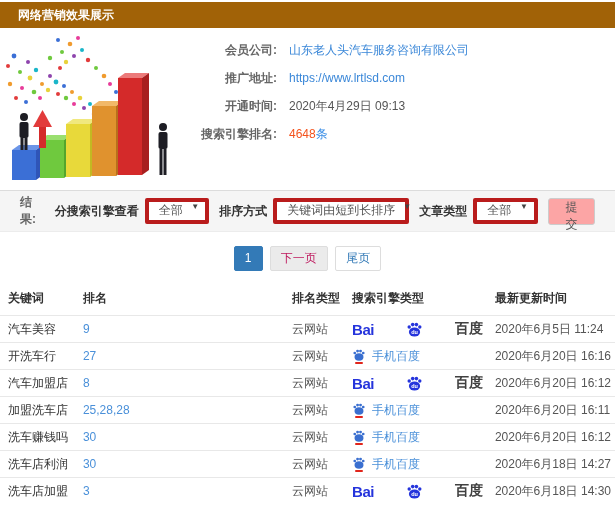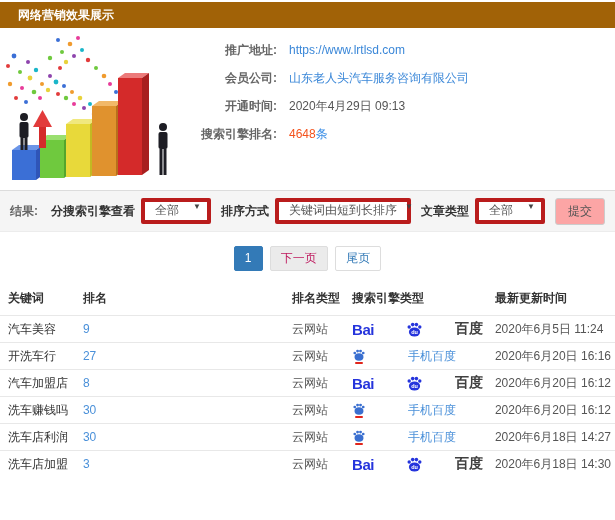--- a/index.html
+++ b/index.html
@@ -17,21 +17,21 @@
   .illustration { width:182px; height:160px; flex:0 0 182px; }
   .info-list { flex:1; padding-top:8px; }
   .info-row { display:flex; align-items:center; height:28px; }
   .info-label { width:95px; text-align:right; font-weight:bold; color:#666; }
   .info-value { margin-left:12px; color:#555; }
   .link { color:#3a87d8; text-decoration:none; cursor:pointer; }
   .count-num { color:#f4521c; }
   .count-unit { color:#3a8ee6; }
   
   .filter-band { height:42px; background:#f5f5f5; border-top:1px solid #dcdcdc;
-    border-bottom:1px solid #ececec; display:flex; align-items:center; padding:0 10px; }
+    border-bottom:1px solid #ececec; display:flex; align-items:center; padding:0 20px; }
   .result-label { font-weight:bold; color:#666; }
   .filter-spacer { flex:1; }
   .filter-label { font-weight:bold; color:#333; margin:0 6px 0 10px; white-space:nowrap; }
   .fselect { background:#fff; border:4px solid #b91c1c; border-radius:2px; height:26px;
     display:inline-flex; align-items:flex-start; padding:0 6px 0 10px; color:#555;
     cursor:pointer; white-space:nowrap; }
   .fselect .sel-text { flex:1; }
   .caret { font-size:8px; color:#444; margin-left:8px; }
   .sel-engine { width:70px; }
   .sel-sort { width:136px; }
@@ -52,21 +52,21 @@
   td { border-top:1px solid #e8e8e8; height:27px; padding:0 4px 0 8px; white-space:nowrap; }
   .c-kw { color:#333; }
   .c-rank { color:#4a90d9; }
   .c-rt { color:#555; }
   .c-time { color:#555; }
   
   .bdlogo { display:inline-flex; align-items:center; font-weight:bold;gap:32px; }
   .bd-bai { color:#2534dc; font-size:15px; letter-spacing:-0.5px; }
   .bd-cn { color:#404040; font-size:14px; }
   .paw-svg { display:inline-block; vertical-align:middle; }
-  .mblogo { display:inline-flex; align-items:center;gap:36px; }
+  .mblogo { display:inline-flex; align-items:center; }
   .paw-wrap { display:inline-flex; flex-direction:column; align-items:center; margin-right:6px; }
   .redbar { width:8px; height:2px; background:#e1251b; border-radius:1px; margin-top:1px; }
   .mb-label { color:#4a90d9; }
 </style>
 </head>
 <body>
 
 <div class="topbar">
   <span>网络营销效果展示</span>
 </div>
@@ -158,26 +158,26 @@
     <g fill="#1d1d24">
       <circle cx="163" cy="99" r="4"></circle>
       <rect x="158.5" y="104" width="9" height="17" rx="2"></rect>
       <rect x="159.5" y="121" width="3" height="26"></rect>
       <rect x="163.5" y="121" width="3" height="26"></rect>
     </g>
   </svg>
 
   <div class="info-list">
     <div class="info-row">
+      <span class="info-label">会员公司:</span>
+      <a class="info-value link">山东老人头汽车服务咨询有限公司</a>
+    </div>
+    <div class="info-row">
       <span class="info-label">推广地址:</span>
       <a class="info-value link">https://www.lrtlsd.com</a>
-    </div>
-    <div class="info-row">
-      <span class="info-label">会员公司:</span>
-      <a class="info-value link">山东老人头汽车服务咨询有限公司</a>
     </div>
     <div class="info-row">
       <span class="info-label">开通时间:</span>
       <span class="info-value">2020年4月29日 09:13</span>
     </div>
     <div class="info-row">
       <span class="info-label">搜索引擎排名:</span>
       <span class="info-value"><span class="count-num">4648</span><span class="count-unit">条</span></span>
     </div>
   </div>
@@ -283,59 +283,80 @@
       <circle cx="13.8" cy="6" r="1.7" fill="#2534dc"></circle>
       <ellipse cx="8.5" cy="11" rx="5.6" ry="4.6" fill="#2534dc"></ellipse>
       <text x="8.5" y="13" text-anchor="middle" font-size="5.5" fill="#ffffff" font-weight="bold">du</text>
     </svg>
     <span class="bd-cn">百度</span>
   </span>
 </td>
       <td class="c-time">2020年6月20日 16:12</td>
     </tr>
     <tr>
-      <td class="c-kw">洗车赚钱吗</td>
-      <td class="c-rank">30</td>
+      <td class="c-kw">加盟洗车店</td>
+      <td class="c-rank">25,28,28</td>
       <td class="c-rt">云网站</td>
       <td class="c-eng">
   <span class="mblogo">
     <span class="paw-wrap">
       <svg width="14" height="12" viewBox="0 0 17 15">
         <circle cx="3.2" cy="5" r="1.7" fill="#3a6fd0"></circle>
         <circle cx="6.7" cy="2.6" r="1.8" fill="#3a6fd0"></circle>
         <circle cx="10.4" cy="2.6" r="1.8" fill="#3a6fd0"></circle>
         <circle cx="13.8" cy="5" r="1.7" fill="#3a6fd0"></circle>
         <ellipse cx="8.5" cy="10" rx="5.6" ry="4.6" fill="#3a6fd0"></ellipse>
       </svg>
       <span class="redbar"></span>
     </span>
     <span class="mb-label">手机百度</span>
   </span>
 </td>
-      <td class="c-time">2020年6月20日 16:12</td>
-    </tr>
-    <tr>
-      <td class="c-kw">洗车店利润</td>
+      <td class="c-time">2020年6月20日 16:11</td>
+    </tr>
+    <tr>
+      <td class="c-kw">洗车赚钱吗</td>
       <td class="c-rank">30</td>
       <td class="c-rt">云网站</td>
       <td class="c-eng">
   <span class="mblogo">
     <span class="paw-wrap">
       <svg width="14" height="12" viewBox="0 0 17 15">
         <circle cx="3.2" cy="5" r="1.7" fill="#3a6fd0"></circle>
         <circle cx="6.7" cy="2.6" r="1.8" fill="#3a6fd0"></circle>
         <circle cx="10.4" cy="2.6" r="1.8" fill="#3a6fd0"></circle>
         <circle cx="13.8" cy="5" r="1.7" fill="#3a6fd0"></circle>
         <ellipse cx="8.5" cy="10" rx="5.6" ry="4.6" fill="#3a6fd0"></ellipse>
       </svg>
       <span class="redbar"></span>
     </span>
     <span class="mb-label">手机百度</span>
   </span>
 </td>
+      <td class="c-time">2020年6月20日 16:12</td>
+    </tr>
+    <tr>
+      <td class="c-kw">洗车店利润</td>
+      <td class="c-rank">30</td>
+      <td class="c-rt">云网站</td>
+      <td class="c-eng">
+  <span class="mblogo">
+    <span class="paw-wrap">
+      <svg width="14" height="12" viewBox="0 0 17 15">
+        <circle cx="3.2" cy="5" r="1.7" fill="#3a6fd0"></circle>
+        <circle cx="6.7" cy="2.6" r="1.8" fill="#3a6fd0"></circle>
+        <circle cx="10.4" cy="2.6" r="1.8" fill="#3a6fd0"></circle>
+        <circle cx="13.8" cy="5" r="1.7" fill="#3a6fd0"></circle>
+        <ellipse cx="8.5" cy="10" rx="5.6" ry="4.6" fill="#3a6fd0"></ellipse>
+      </svg>
+      <span class="redbar"></span>
+    </span>
+    <span class="mb-label">手机百度</span>
+  </span>
+</td>
       <td class="c-time">2020年6月18日 14:27</td>
     </tr>
     <tr>
       <td class="c-kw">洗车店加盟</td>
       <td class="c-rank">3</td>
       <td class="c-rt">云网站</td>
       <td class="c-eng">
   <span class="bdlogo">
     <span class="bd-bai">Bai</span>
     <svg class="paw-svg" width="17" height="17" viewBox="0 0 17 17">

